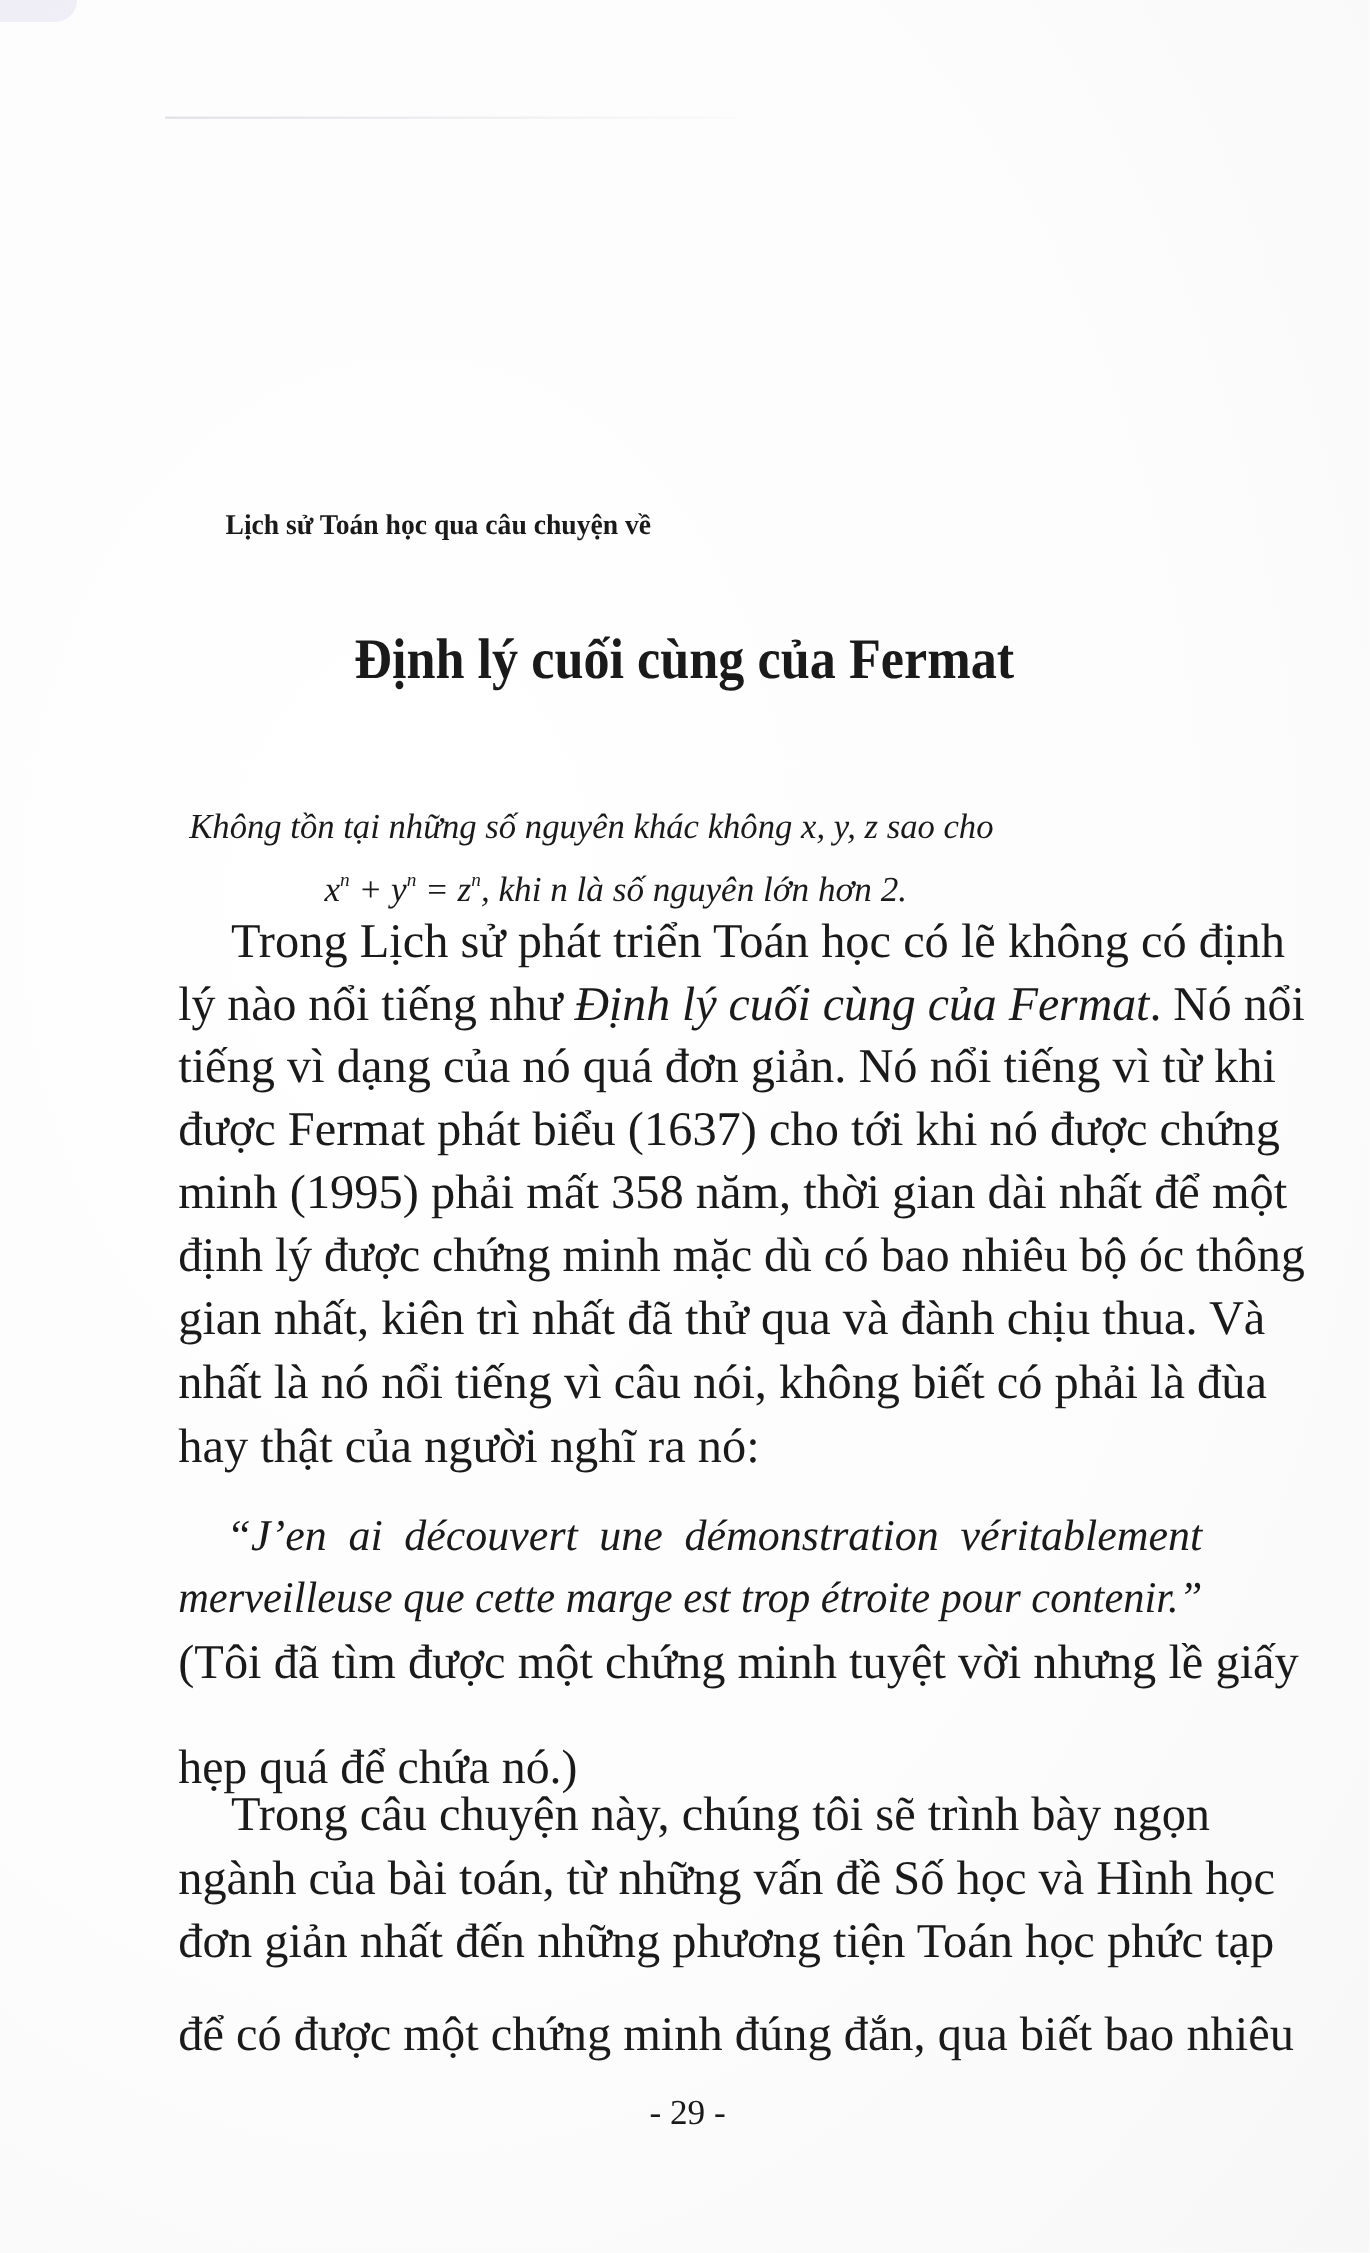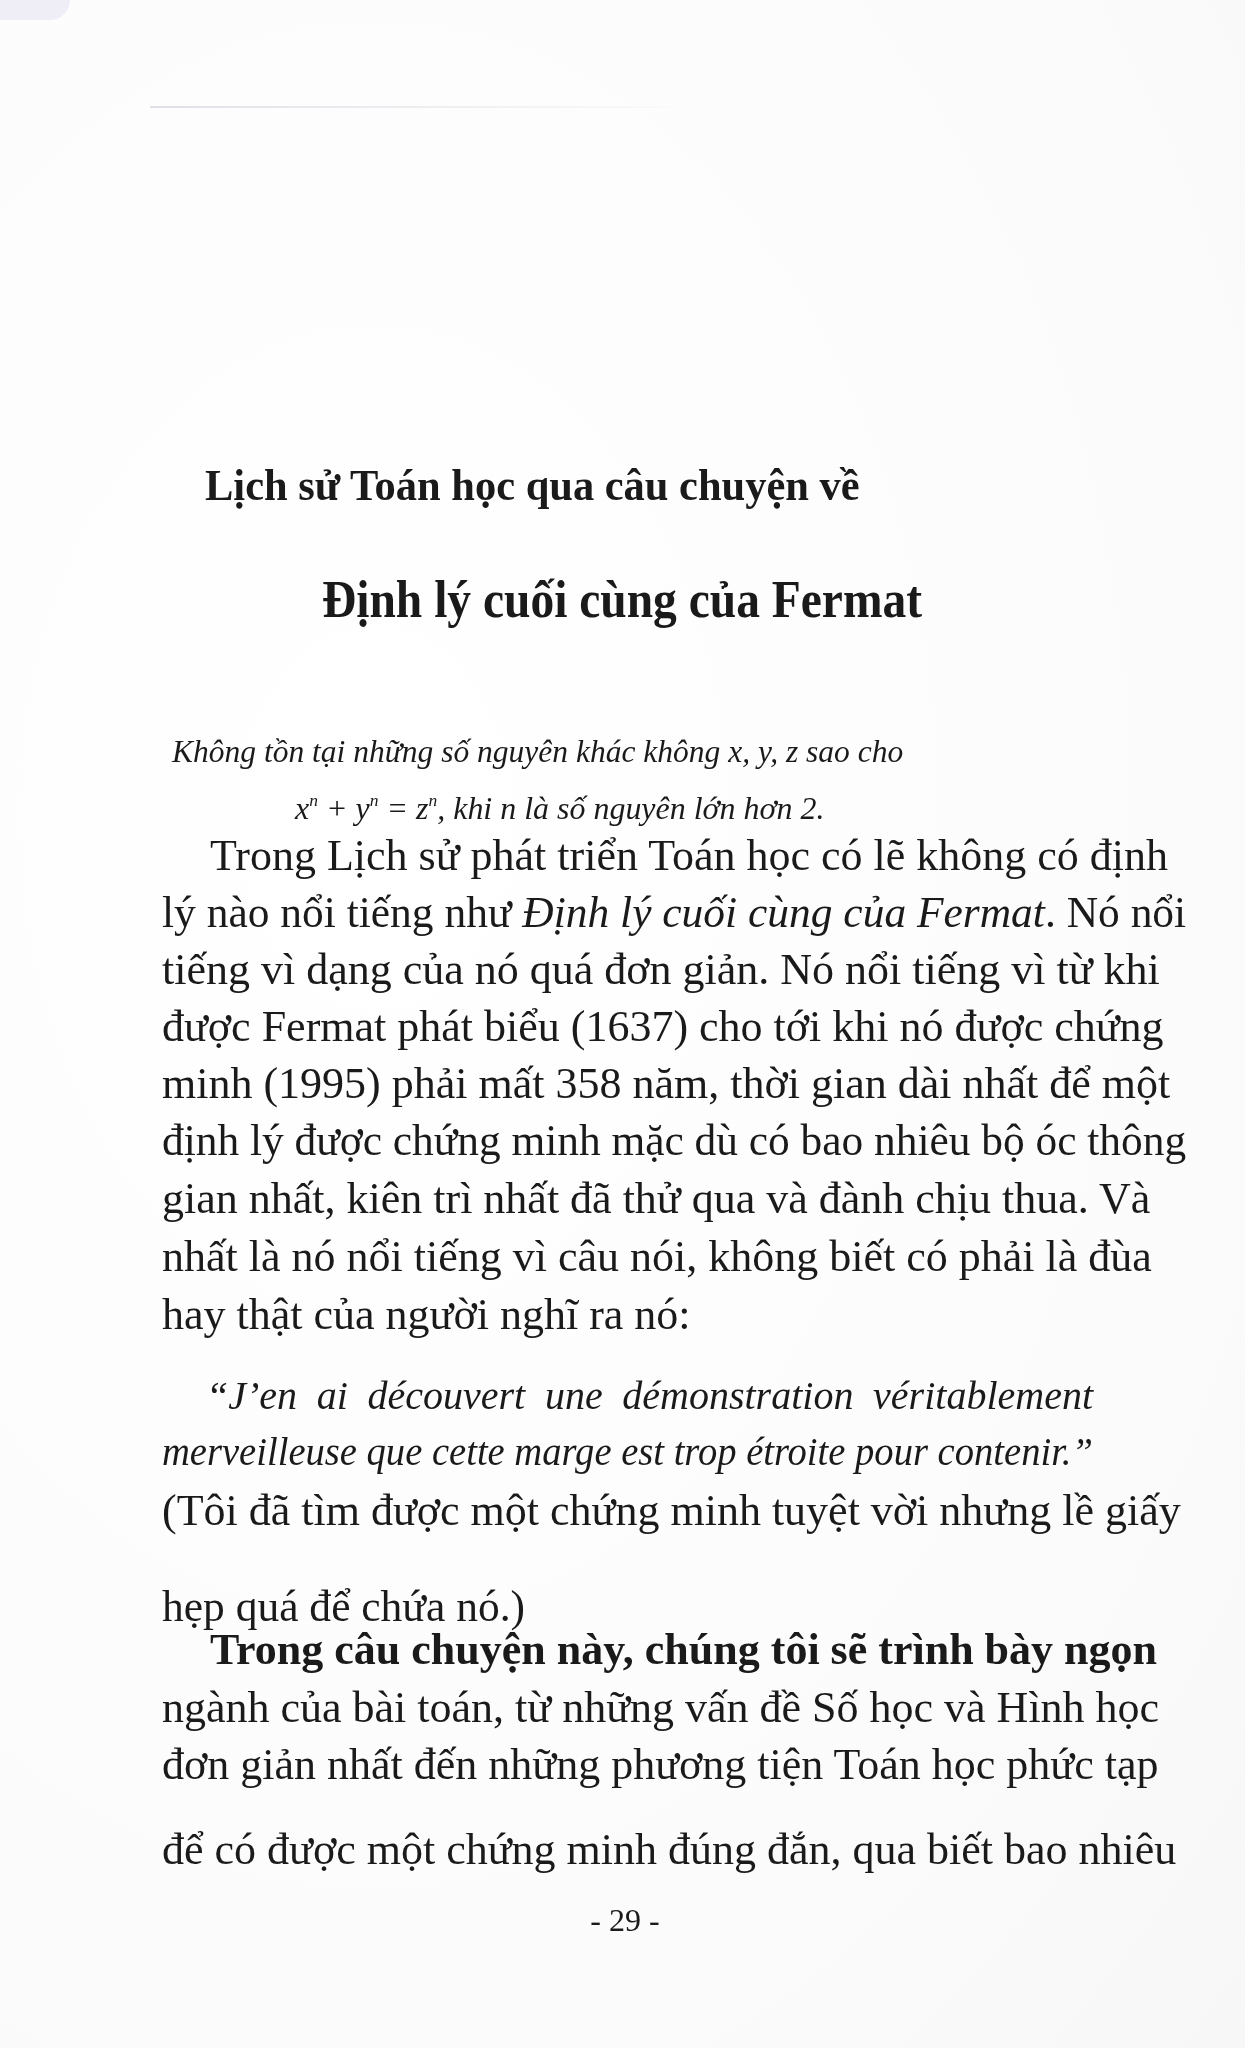--- a/index.html
+++ b/index.html
@@ -8,21 +8,21 @@
   .page { position:absolute; left:0; top:0; width:1245px; height:2048px;
           background: radial-gradient(ellipse at 30% 40%, #ffffff 0%, #fcfcfc 60%, #f7f7f8 100%); }
   .bleed { position:absolute; left:150px; top:106px; width:520px; height:2px;
            background:linear-gradient(90deg, rgba(170,170,190,0.35), rgba(200,200,210,0.05)); }
   .smudge { position:absolute; left:0; top:0; width:70px; height:20px; border-radius:0 0 30px 0;
             background:rgba(215,210,235,0.35); }
   .line { position:absolute; white-space:nowrap; line-height:1; }
   .line > span.fit { display:inline-block; transform-origin:left bottom; }
   .just { text-align:justify; text-align-last:justify; }
   .just > span.fit { display:block; }
-  .kicker { font-weight:bold; font-size:44px; }
+  .kicker { font-weight:bold; font-size:26px; }
   .title { font-weight:bold; font-size:52px; }
   .epigraph { font-style:italic; font-size:32px;margin-top:48px; }
   .body { font-size:44px; }
   .quote { font-style:italic; font-size:40px; }
   .pageno { font-size:32px; }
   i.em { font-style:italic; }
   sup { font-size:0.55em; vertical-align:0.75em; line-height:0; }
 </style>
 </head>
 <body>
@@ -84,21 +84,21 @@
     </div>
     <div class="line body just" style="left:162px; top:1489px; width:931px;">
       <span class="fit" style="display: block; width: 931px;">(Tôi đã tìm được một chứng minh tuyệt vời nhưng lề giấy</span>
     </div>
     <div class="line body" style="left:162px; top:1546px; width:330px;margin-top:39px;">
       <span class="fit" style="display: inline-block; width: 333.781px; transform: scaleX(0.9887); text-align: left; text-align-last: left;">hẹp quá để chứa nó.)</span>
     </div>
   </div>
 
   <div>
-    <div class="line body just" style="left:210px; top:1628px; width:883px;font-weight:bold;">
+    <div class="line body just" style="left:210px; top:1628px; width:883px;">
       <span class="fit" style="display: block; width: 883px;">Trong câu chuyện này, chúng tôi sẽ trình bày ngọn</span>
     </div>
     <div class="line body just" style="left:162px; top:1686px; width:931px;">
       <span class="fit" style="display: block; width: 931px;">ngành của bài toán, từ những vấn đề Số học và Hình học</span>
     </div>
     <div class="line body just" style="left:162px; top:1743px; width:931px;">
       <span class="fit" style="display: block; width: 931px;">đơn giản nhất đến những phương tiện Toán học phức tạp</span>
     </div>
     <div class="line body just" style="left:162px; top:1800px; width:931px;">
       <span class="fit" style="display: block; width: 931px; margin-top: 28px;">để có được một chứng minh đúng đắn, qua biết bao nhiêu</span>

